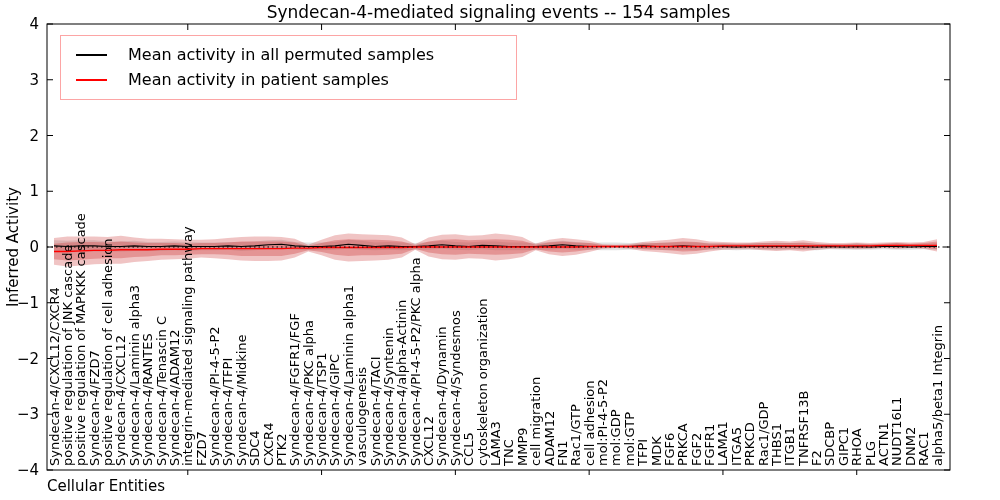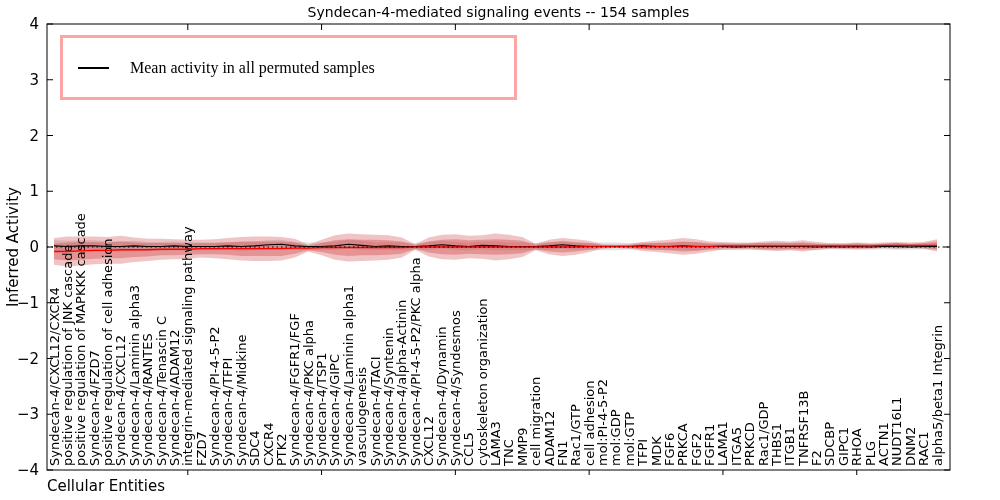--- a/index.html
+++ b/index.html
@@ -4,36 +4,35 @@
 <style>
   html,body{margin:0;padding:0;}
   body{
     width:1000px;height:500px;background:#ffffff;position:relative;
     font-family:"DejaVu Sans","Liberation Sans",sans-serif;color:#000;
     overflow:hidden;
   }
   #plot{position:absolute;left:0;top:0;}
   .title{
     position:absolute;left:47px;top:2px;width:903px;text-align:center;
-    font-size:14px;line-height:20px;
+    font-size:17px;line-height:20px;
   }
   .xlabel{
     position:absolute;left:47px;top:477px;width:903px;text-align:left;
     font-size:15px;
   }
   .ylabel{
     position:absolute;left:13px;top:247px;white-space:nowrap;font-size:15px;
     transform:translate(-50%,-50%) rotate(-90deg);
   }
   .legend{
     position:absolute;left:60px;top:35px;width:457px;height:65px;
-    background:#fff;border:3px solid #fca5a5;box-sizing:border-box;
+    background:#fff;border:1px solid #fca5a5;box-sizing:border-box;
     display:flex;flex-direction:column;justify-content:center;row-gap:5px;
     z-index:5;
-    font-family:Liberation Serif, serif;
   }
   .legend-row{display:flex;align-items:center;font-size:16px;line-height:20px;}
   .legend-line{display:inline-block;width:31px;height:2px;background:#000;margin:0 21px 0 15px;flex:none;}
 </style>
 </head>
 <body>
 
 <svg id="plot" width="1000" height="500">
     <rect x="47" y="24" width="903" height="446" fill="none" stroke="#000" stroke-width="1"></rect>
     <polygon points="54,240.31 67.37878787878788,240.86749999999998 80.75757575757575,240.31 94.13636363636364,240.31 107.51515151515152,241.425 120.89393939393939,241.425 134.27272727272728,240.86749999999998 147.65151515151516,241.98250000000002 161.03030303030303,241.98250000000002 174.4090909090909,241.425 187.78787878787878,241.98250000000002 201.16666666666666,242.54 214.54545454545456,242.54 227.92424242424244,241.98250000000002 241.3030303030303,241.98250000000002 254.6818181818182,241.425 268.06060606060606,240.31 281.43939393939394,239.7525 294.8181818181818,241.98250000000002 308.1969696969697,242.54 321.57575757575756,242.54 334.95454545454544,241.98250000000002 348.3333333333333,239.7525 361.7121212121212,240.86749999999998 375.0909090909091,242.54 388.469696969697,241.98250000000002 401.8484848484849,242.54 415.22727272727275,243.0975 428.6060606060606,241.98250000000002 441.9848484848485,240.86749999999998 455.3636363636364,241.98250000000002 468.74242424242425,242.54 482.1212121212121,241.425 495.5,241.425 508.8787878787879,242.54 522.2575757575758,242.54 535.6363636363636,243.0975 549.0151515151515,241.98250000000002 562.3939393939394,240.86749999999998 575.7727272727273,241.98250000000002 589.1515151515151,243.0975 602.530303030303,242.54 615.9090909090909,242.54 629.2878787878788,243.0975 642.6666666666666,242.54 656.0454545454545,243.0975 669.4242424242424,242.54 682.8030303030303,241.98250000000002 696.1818181818182,242.54 709.5606060606061,243.0975 722.939393939394,243.0975 736.3181818181819,243.65500000000003 749.6969696969697,243.0975 763.0757575757576,243.0975 776.4545454545455,242.54 789.8333333333334,243.0975 803.2121212121212,243.0975 816.5909090909091,243.65500000000003 829.969696969697,243.65500000000003 843.3484848484849,244.2125 856.7272727272727,243.0975 870.1060606060606,244.2125 883.4848484848485,243.65500000000003 896.8636363636364,243.0975 910.2424242424242,244.2125 923.6212121212121,243.65500000000003 937,243.0975 937,249.7875 923.6212121212121,249.23 910.2424242424242,249.7875 896.8636363636364,249.7875 883.4848484848485,249.23 870.1060606060606,249.7875 856.7272727272727,249.7875 843.3484848484849,249.7875 829.969696969697,249.23 816.5909090909091,250.345 803.2121212121212,249.7875 789.8333333333334,249.7875 776.4545454545455,250.345 763.0757575757576,249.7875 749.6969696969697,249.7875 736.3181818181819,250.345 722.939393939394,249.7875 709.5606060606061,249.7875 696.1818181818182,250.345 682.8030303030303,249.7875 669.4242424242424,250.345 656.0454545454545,249.7875 642.6666666666666,249.23 629.2878787878788,249.7875 615.9090909090909,250.345 602.530303030303,250.345 589.1515151515151,249.7875 575.7727272727273,249.7875 562.3939393939394,248.67249999999999 549.0151515151515,249.7875 535.6363636363636,249.7875 522.2575757575758,250.345 508.8787878787879,250.345 495.5,250.345 482.1212121212121,249.23 468.74242424242425,250.345 455.3636363636364,249.7875 441.9848484848485,248.67249999999999 428.6060606060606,249.7875 415.22727272727275,249.7875 401.8484848484849,250.345 388.469696969697,249.7875 375.0909090909091,250.345 361.7121212121212,249.7875 348.3333333333333,248.67249999999999 334.95454545454544,249.7875 321.57575757575756,250.345 308.1969696969697,250.345 294.8181818181818,249.7875 281.43939393939394,248.67249999999999 268.06060606060606,249.23 254.6818181818182,250.345 241.3030303030303,250.9025 227.92424242424244,249.7875 214.54545454545456,250.345 201.16666666666666,250.345 187.78787878787878,250.9025 174.4090909090909,250.345 161.03030303030303,250.9025 147.65151515151516,250.9025 134.27272727272728,250.9025 120.89393939393939,251.46 107.51515151515152,251.46 94.13636363636364,251.46 80.75757575757575,251.46 67.37878787878788,252.01749999999998 54,251.46 " fill="rgba(90,90,90,0.18)" stroke="none"></polygon>
@@ -152,13 +151,17 @@
 
 <div class="title">Syndecan-4-mediated signaling events -- 154 samples</div>
 <div class="xlabel">Cellular Entities</div>
 <div class="ylabel">Inferred Activity</div>
 
 <div class="legend">
   <div class="legend-row">
     <span class="legend-line" style="background: rgb(0, 0, 0);"></span>
     <span>Mean activity in all permuted samples</span>
   </div>
+  <div class="legend-row">
+    <span class="legend-line" style="background: rgb(255, 0, 0);"></span>
+    <span>Mean activity in patient samples</span>
+  </div>
 </div>
 
 </body></html>

